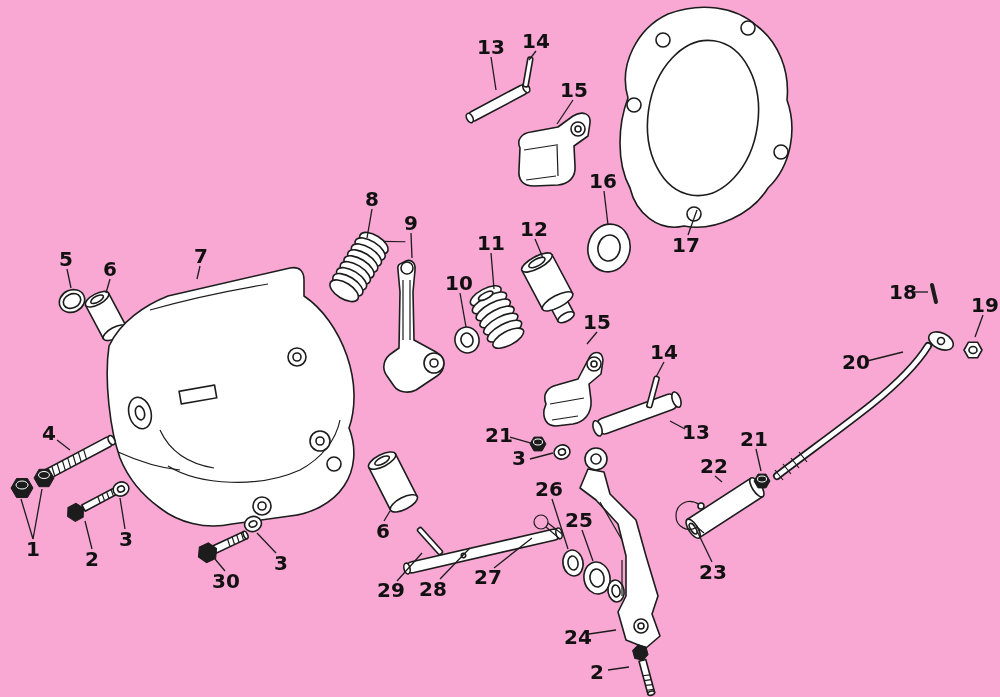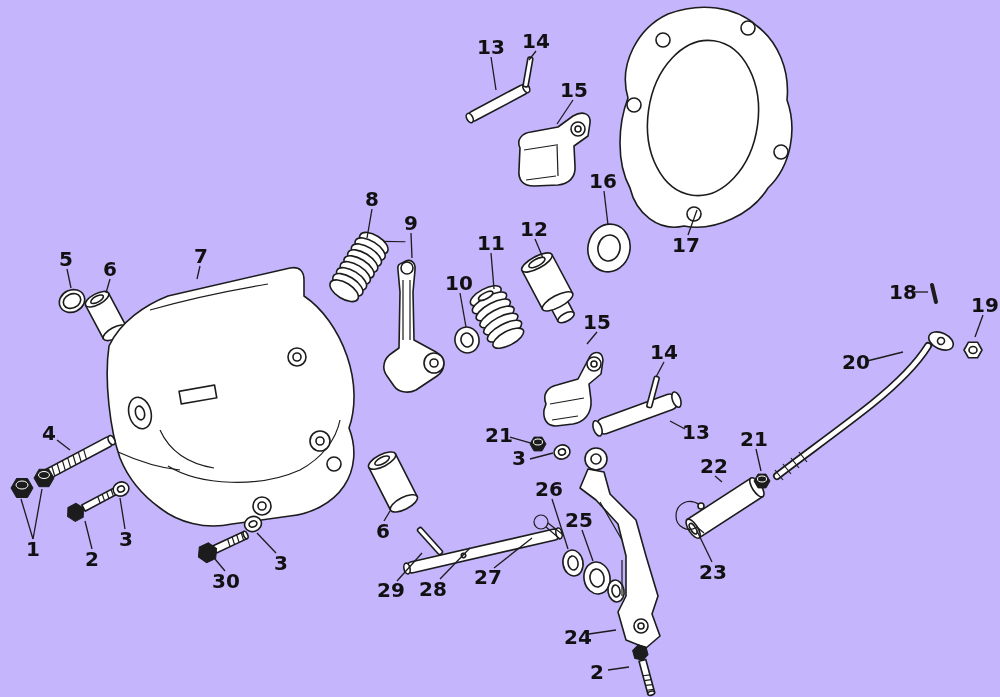--- a/index.html
+++ b/index.html
@@ -1,16 +1,16 @@
 <!DOCTYPE html>
 <html><head>
 <meta charset="utf-8">
 <style>
   html,body{margin:0;padding:0;background:#fff;}
-  #canvas{position:relative;width:1000px;height:697px;background:#c4b5fd;overflow:hidden;}
+  #canvas{position:relative;width:1000px;height:697px;background:#f9a8d4;overflow:hidden;}
   svg{position:absolute;left:0;top:0;}
   svg text{font:bold 20px "DejaVu Sans", sans-serif;fill:#111;}
   .part{fill:#fff;stroke:#1c1c1c;stroke-width:1.6;stroke-linejoin:round;}
   .thin{fill:none;stroke:#1c1c1c;stroke-width:1.2;}
   .dark{fill:#1c1c1c;stroke:#1c1c1c;stroke-width:1;}
   .leader{stroke:#1c1c1c;stroke-width:1.3;fill:none;}
 </style>
 </head>
 <body>
 

